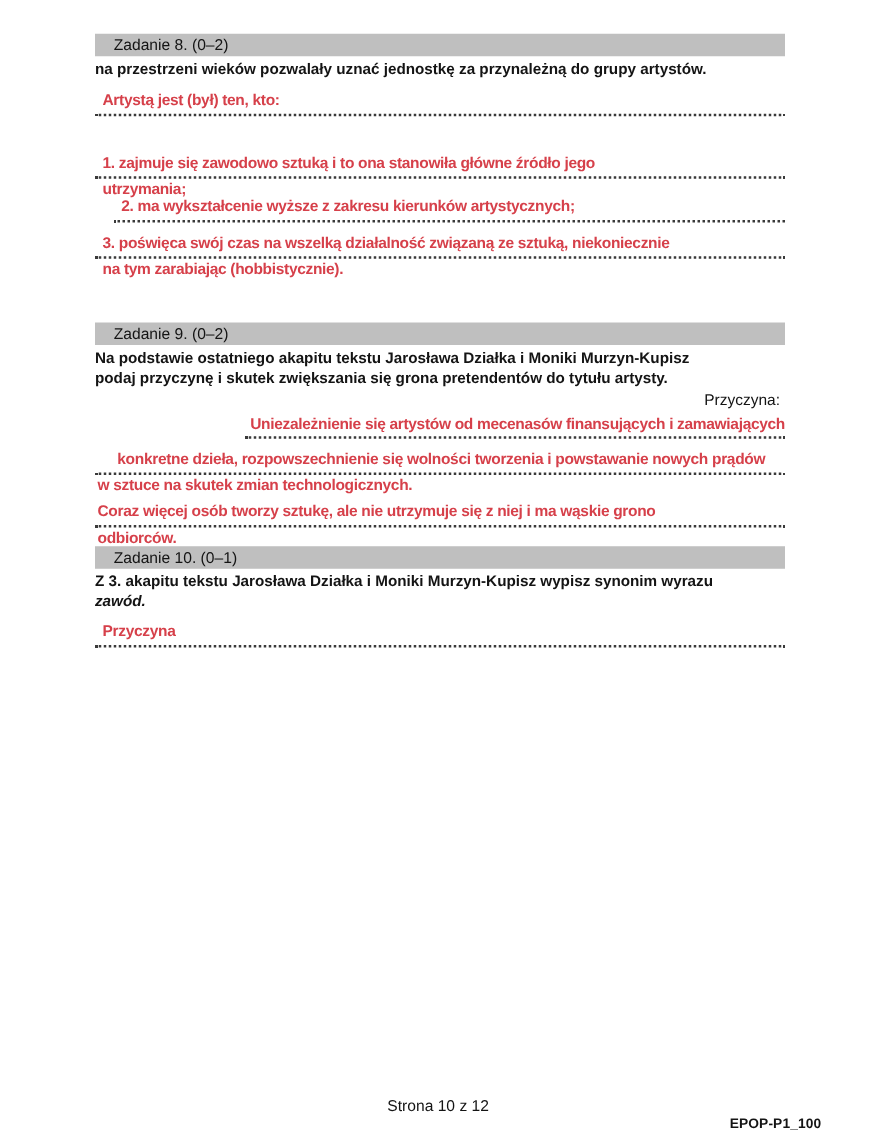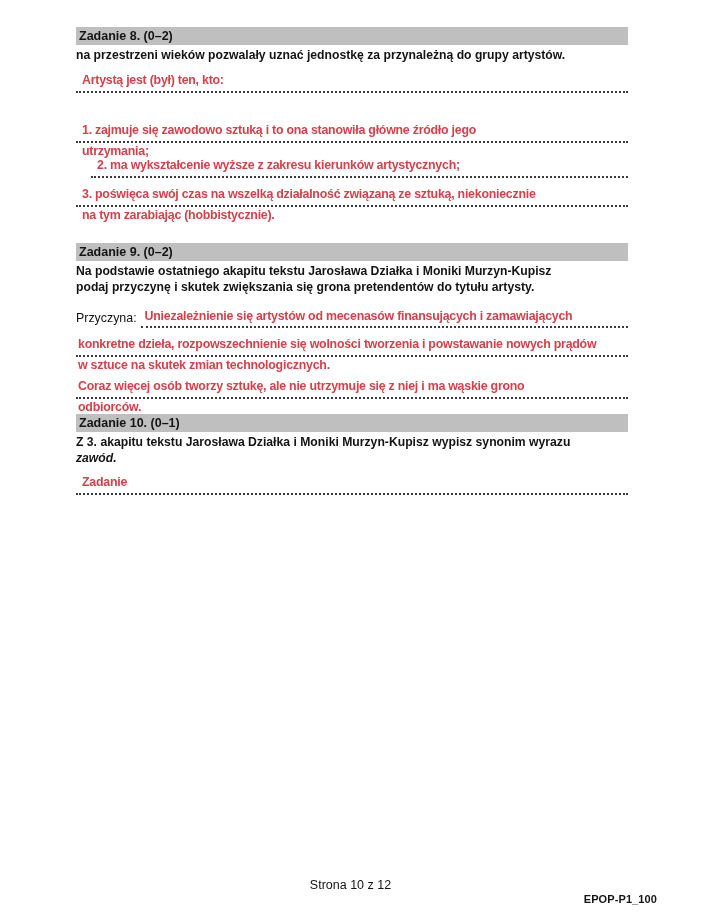--- a/index.html
+++ b/index.html
@@ -13,24 +13,24 @@
     width:701px;height:912px;position:relative;overflow:hidden;
     font-family:"Liberation Sans", sans-serif;
     -webkit-font-smoothing:antialiased;
   }
   .content{
     position:absolute;left:76px;top:27px;width:552px;
   }
   .task-header{
     background:var(--bar);
     color:var(--ink);
-    font-weight:bold;
+    font-weight:normal;
     font-size:12.5px;
     line-height:15px;
-    padding:2px 4px 1px 3px;
+    padding:2px 4px 1px 15px;
   }
   .prompt{
     margin-top:2px;
     color:var(--ink);
     font-weight:bold;
     font-size:12.2px;
     line-height:16.5px;
     white-space:nowrap;
   }
   .red{
@@ -59,24 +59,24 @@
     color:var(--ink);
     white-space:nowrap;
     padding:2px 4px 2px 0;
     font-weight:normal;
   }
   .fill{
     flex:1;
     border-bottom:2px dotted var(--dot);
     padding:2px 0 2px 4px;
   }
-  .bar9{margin-top:21px;}
+  .bar9{margin-top:36px;}
   .bar10{}
-  .cause-row{margin-top:11px;}
-  .cause2{margin-top:7px;}
+  .cause-row{flex-direction:column;}
+  .cause2{margin-top:7px;text-align:center;}
   .effect-row{margin-top:3px;}
   .effect1{margin-top:5px;}
   .italic{font-style:italic;}
   .footer-page{
     position:absolute;top:878px;left:0;width:100%;
     text-align:center;color:var(--ink);font-size:12.5px;
   }
   .footer-code{
     position:absolute;top:893px;right:44px;
     color:var(--ink);font-size:11px;font-weight:bold;letter-spacing:0.1px;
@@ -115,19 +115,19 @@
     <div class="ans red ruled effect1" style="padding-left:2px;">Coraz więcej osób tworzy sztukę, ale nie utrzymuje się z niej i ma wąskie grono</div>
     <div class="ans red plain" style="padding-left:2px;">odbiorców.</div>
   </section>
 
   <section>
     <div class="task-header bar10">Zadanie 10. (0–1)</div>
     <div class="prompt">
       <div>Z 3. akapitu tekstu Jarosława Działka i Moniki Murzyn-Kupisz wypisz synonim wyrazu</div>
       <div class="italic">zawód.</div>
     </div>
-    <div class="ans red ruled mt6">Zadanie</div>
+    <div class="ans red ruled mt6">Przyczyna</div>
   </section>
 
 </div>
 
 <div class="footer-page">Strona 10 z 12</div>
 <div class="footer-code">EPOP-P1_100</div>
 
 </body></html>

